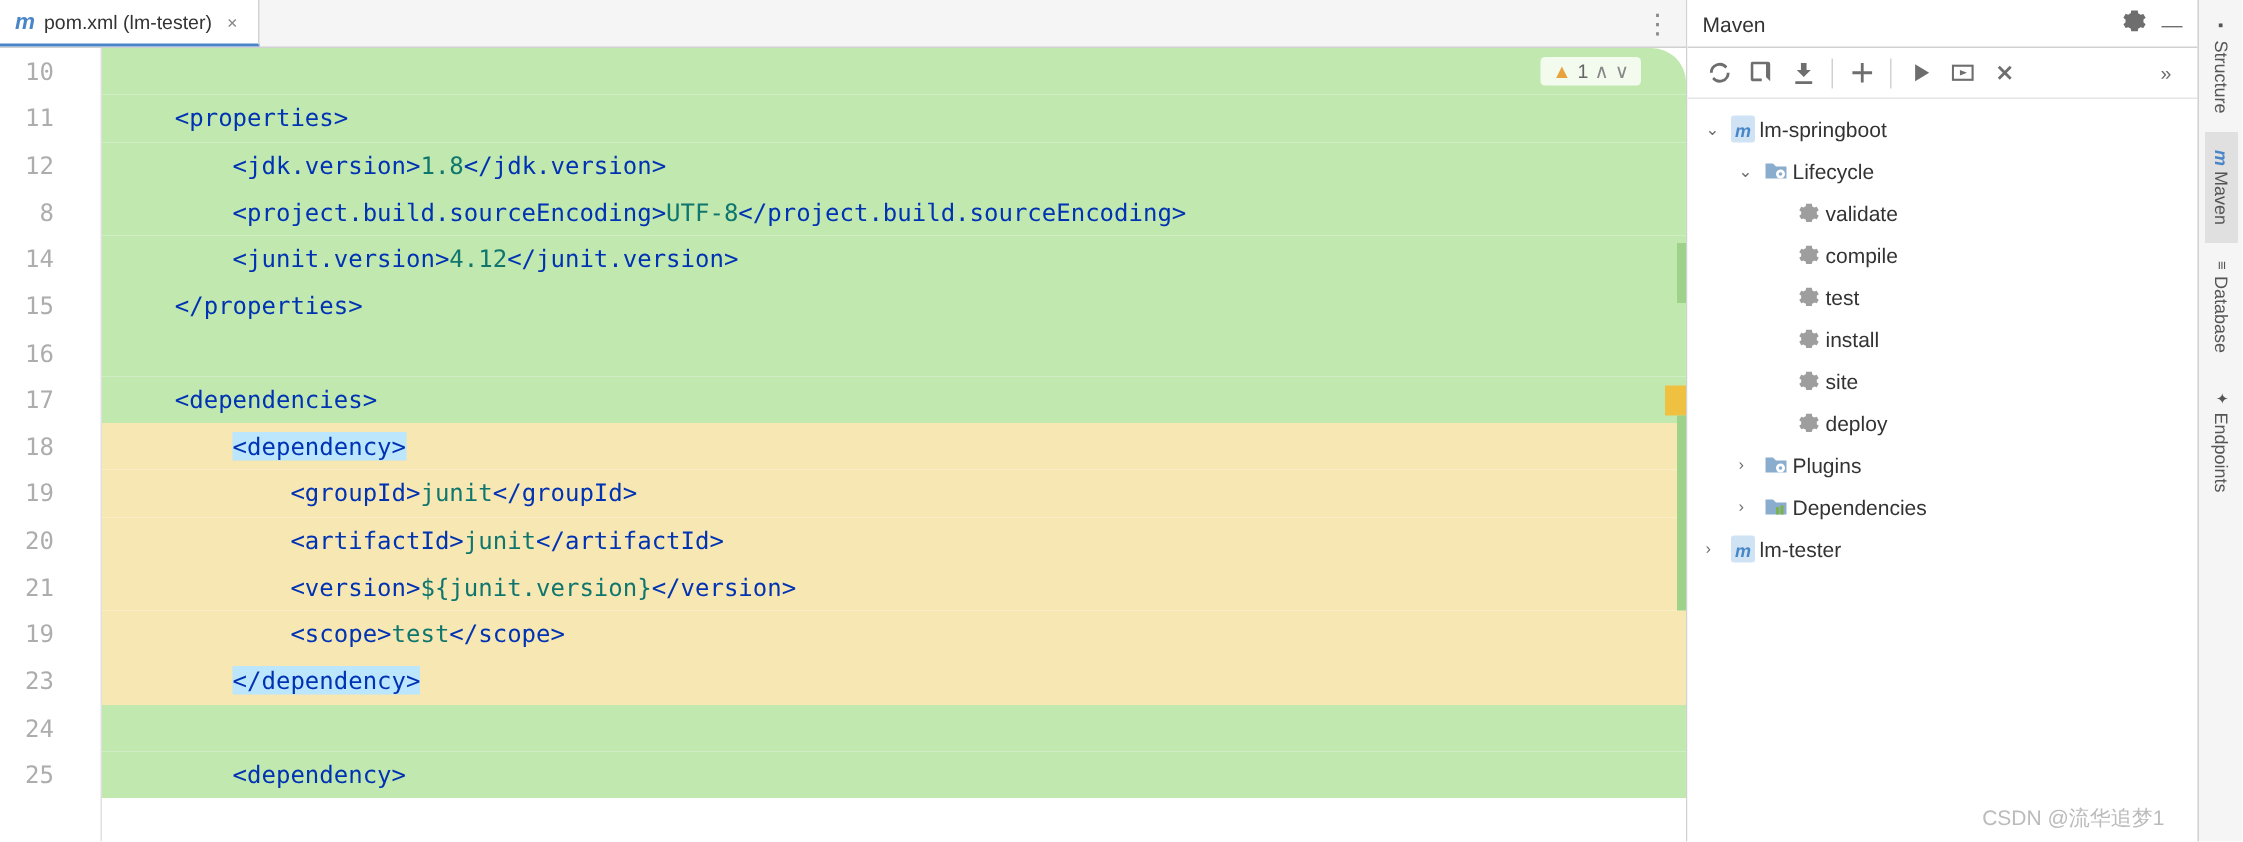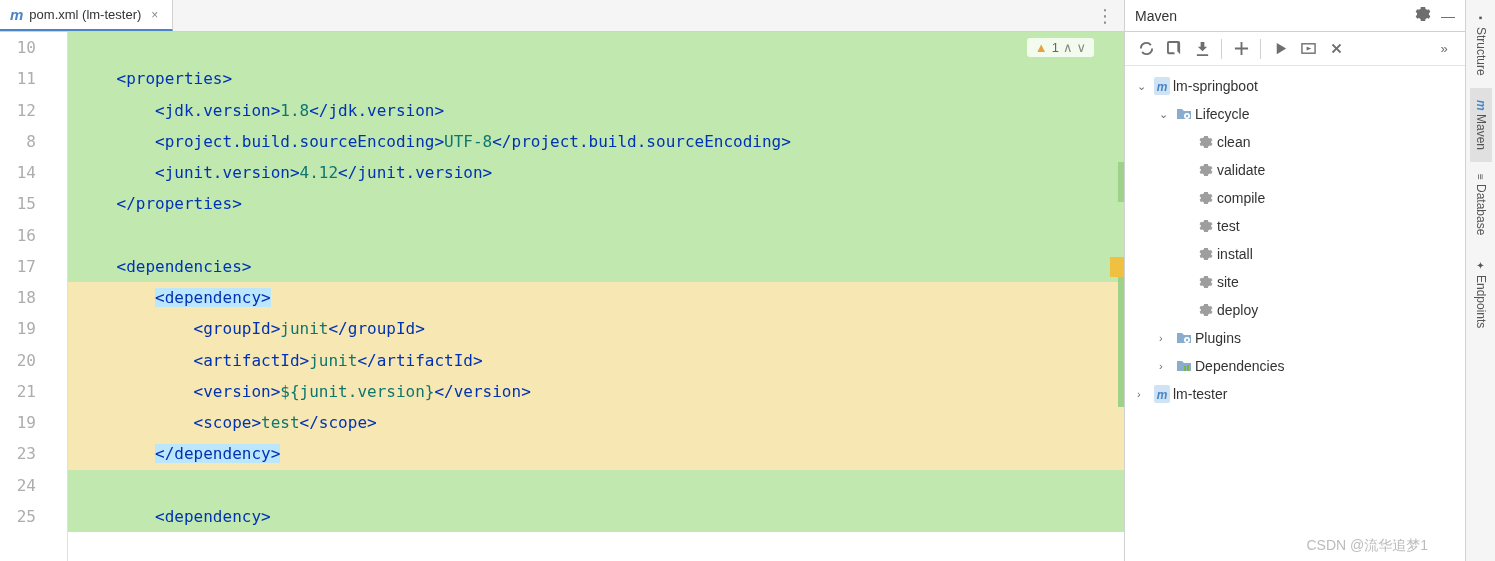--- a/index.html
+++ b/index.html
@@ -51,20 +51,21 @@
       font-size: 18px;
       cursor: pointer;
     }
     .code-area {
       display: flex;
       flex: 1;
       font-family: "Consolas", "Monaco", monospace;
       font-size: 16px;
       overflow: hidden;
       position: relative;
+      border-radius: 23px;
     }
     .gutter {
       width: 48px;
       text-align: right;
       padding-right: 12px;
       color: #adadad;
       background: #fff;
       user-select: none;
     }
     .gutter div { height: 31.25px; line-height: 31.25px; }
@@ -188,21 +189,21 @@
       cursor: pointer;
       display: flex;
       align-items: center;
       gap: 4px;
     }
     .side-tab.active { background: #e0e0e0; }
     .side-sq { font-size: 10px; }
     .watermark {
       position: absolute;
       bottom: 6px;
-      right: 67px;
+      right: 52px;
       color: rgba(120,120,120,0.5);
       font-size: 14px;
       font-family: sans-serif;
       pointer-events:none;
     }
   </style>
 </head>
 <body>
 
 <div class="editor-area">
@@ -355,29 +356,20 @@
         </span>
         <span>Lifecycle</span>
       </div>
       <div class="tree-row" style="--indent: 52px;">
         <span class="chev"></span>
         <span class="tree-icon gear-icon">
           <svg width="14" height="14" viewBox="0 0 16 16">
             <path fill="currentColor" d="M8 10a2 2 0 100-4 2 2 0 000 4zm6-2c0-.3 0-.6-.1-.9l1.5-1.2-1.5-2.6-1.8.6c-.5-.4-1-.7-1.6-.9L10.2 1H5.8l-.3 1.9c-.6.2-1.1.5-1.6.9l-1.8-.6L.6 5.9l1.5 1.2c-.1.3-.1.6-.1.9s0 .6.1.9L.6 10.1l1.5 2.6 1.8-.6c.5.4 1 .7 1.6.9l.3 1.9h4.4l.3-1.9c.6-.2 1.1-.5 1.6-.9l1.8.6 1.5-2.6-1.5-1.2c.1-.3.1-.6.1-.9z"></path>
           </svg>
         </span>
-        <span>clean</span>
-      </div>
-      <div class="tree-row" style="--indent: 52px;">
-        <span class="chev"></span>
-        <span class="tree-icon gear-icon">
-          <svg width="14" height="14" viewBox="0 0 16 16">
-            <path fill="currentColor" d="M8 10a2 2 0 100-4 2 2 0 000 4zm6-2c0-.3 0-.6-.1-.9l1.5-1.2-1.5-2.6-1.8.6c-.5-.4-1-.7-1.6-.9L10.2 1H5.8l-.3 1.9c-.6.2-1.1.5-1.6.9l-1.8-.6L.6 5.9l1.5 1.2c-.1.3-.1.6-.1.9s0 .6.1.9L.6 10.1l1.5 2.6 1.8-.6c.5.4 1 .7 1.6.9l.3 1.9h4.4l.3-1.9c.6-.2 1.1-.5 1.6-.9l1.8.6 1.5-2.6-1.5-1.2c.1-.3.1-.6.1-.9z"></path>
-          </svg>
-        </span>
         <span>validate</span>
       </div>
       <div class="tree-row" style="--indent: 52px;">
         <span class="chev"></span>
         <span class="tree-icon gear-icon">
           <svg width="14" height="14" viewBox="0 0 16 16">
             <path fill="currentColor" d="M8 10a2 2 0 100-4 2 2 0 000 4zm6-2c0-.3 0-.6-.1-.9l1.5-1.2-1.5-2.6-1.8.6c-.5-.4-1-.7-1.6-.9L10.2 1H5.8l-.3 1.9c-.6.2-1.1.5-1.6.9l-1.8-.6L.6 5.9l1.5 1.2c-.1.3-.1.6-.1.9s0 .6.1.9L.6 10.1l1.5 2.6 1.8-.6c.5.4 1 .7 1.6.9l.3 1.9h4.4l.3-1.9c.6-.2 1.1-.5 1.6-.9l1.8.6 1.5-2.6-1.5-1.2c.1-.3.1-.6.1-.9z"></path>
           </svg>
         </span>
         <span>compile</span>

